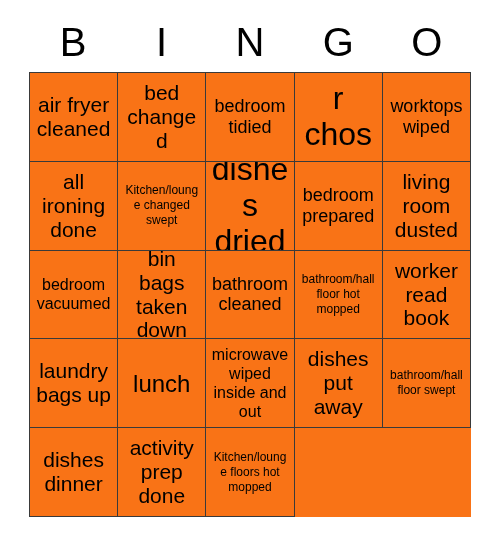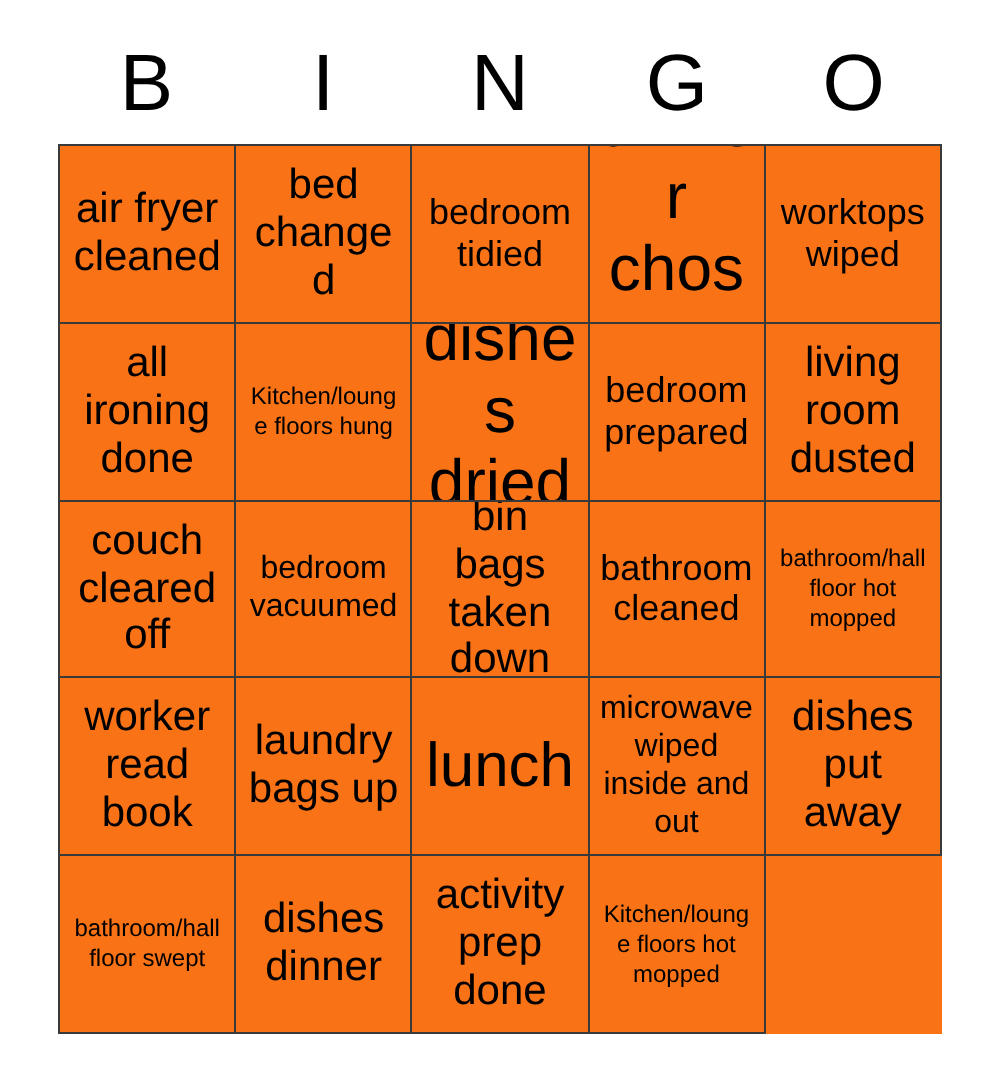--- a/index.html
+++ b/index.html
@@ -62,21 +62,21 @@
   }
   .cell-text {
     display: block;
     width: 100%;
     line-height: 1.14;
     word-wrap: break-word;
     color: #000000;
   }
 
   
-  .bingo-cell[data-size="xl"]  .cell-text { font-size: 31px; line-height: 1.05; text-align: center; }
+  .bingo-cell[data-size="xl"]  .cell-text { font-size: 24px; line-height: 1.05; text-align: center; }
   .bingo-cell[data-size="lg"]  .cell-text { font-size: 32px; line-height: 1.12; }
   .bingo-cell[data-size="md"]  .cell-text { font-size: 21px; line-height: 1.14; }
   .bingo-cell[data-size="sm"]  .cell-text { font-size: 18px; line-height: 1.16; }
   .bingo-cell[data-size="xs"]  .cell-text { font-size: 16px; line-height: 1.2; }
   .bingo-cell[data-size="xxs"] .cell-text { font-size: 12px; line-height: 1.25; }
 </style>
 </head>
 <body>
 
 <div id="bingo-card">
@@ -103,35 +103,32 @@
         <span class="cell-text">dinner chosen</span>
       </div>
     <div class="bingo-cell" data-size="sm">
         <span class="cell-text">worktops wiped</span>
       </div>
 
     <div class="bingo-cell" data-size="md">
         <span class="cell-text">all ironing done</span>
       </div>
     <div class="bingo-cell" data-size="xxs">
-        <span class="cell-text">Kitchen/lounge floors hung</span>
+        <span class="cell-text">Kitchen/lounge changed swept</span>
       </div>
     <div class="bingo-cell" data-size="lg">
         <span class="cell-text">dishes dried</span>
       </div>
     <div class="bingo-cell" data-size="sm">
         <span class="cell-text">bedroom prepared</span>
       </div>
     <div class="bingo-cell" data-size="md">
         <span class="cell-text">living room dusted</span>
       </div>
 
-    <div class="bingo-cell" data-size="md">
-        <span class="cell-text">couch cleared off</span>
-      </div>
     <div class="bingo-cell" data-size="xs">
         <span class="cell-text">bedroom vacuumed</span>
       </div>
     <div class="bingo-cell" data-size="md">
         <span class="cell-text">bin bags taken down</span>
       </div>
     <div class="bingo-cell" data-size="sm">
         <span class="cell-text">bathroom cleaned</span>
       </div>
 

